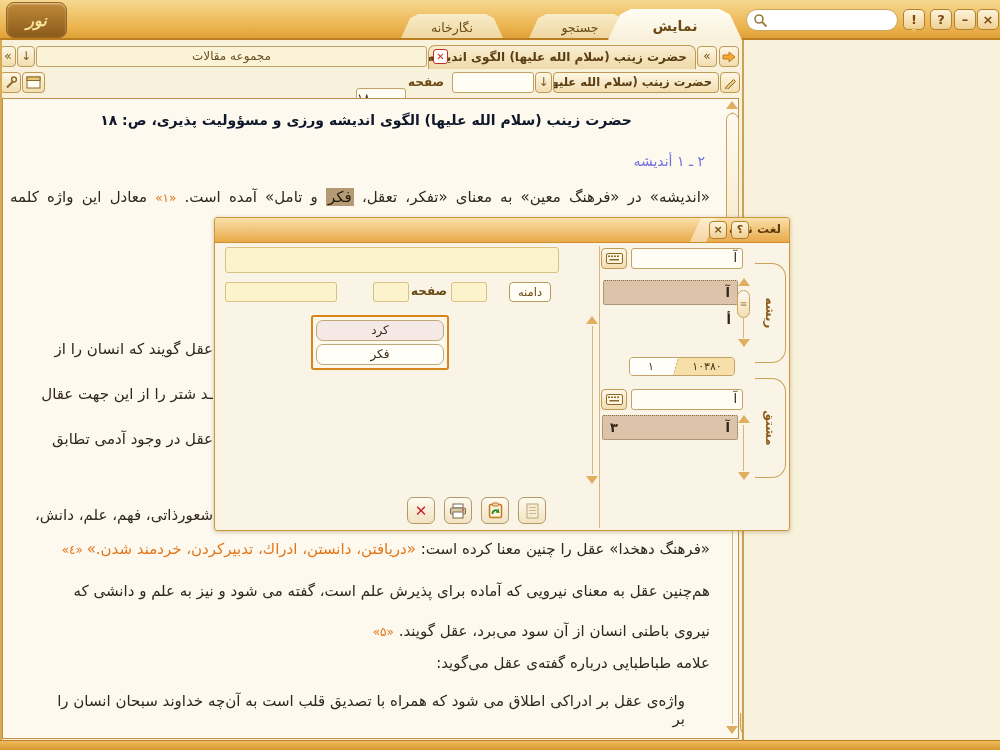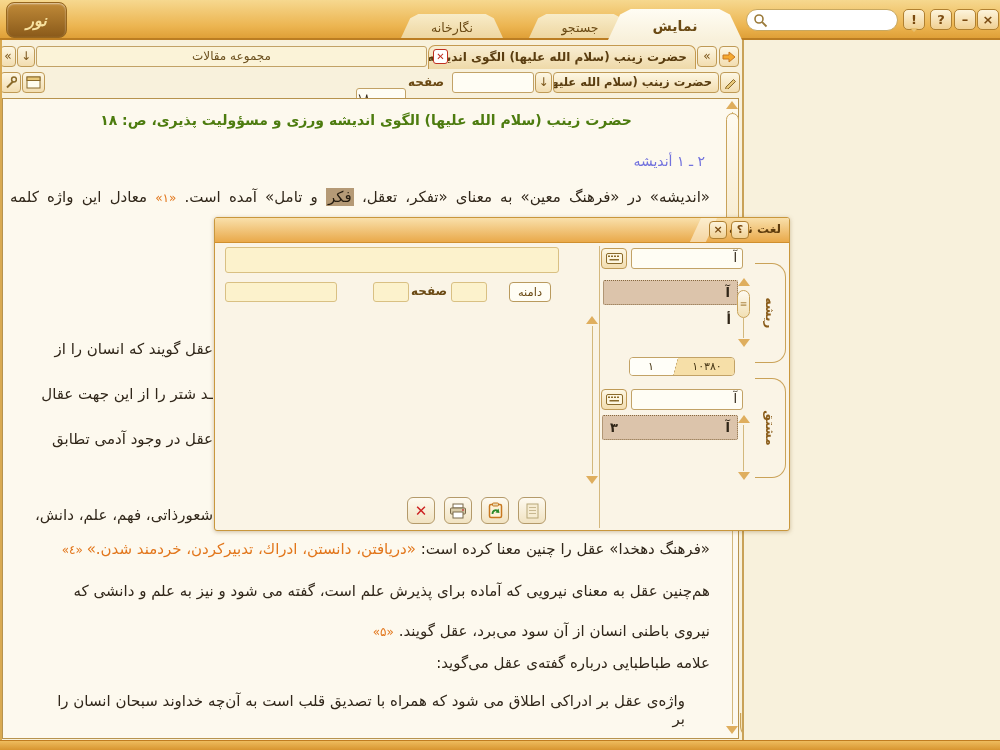--- a/index.html
+++ b/index.html
@@ -80,21 +80,21 @@
   .tri-up   { width:0; height:0; border-left:6px solid transparent; border-right:6px solid transparent;
               border-bottom:8px solid #dfae5e; position:absolute; }
   .tri-down { width:0; height:0; border-left:6px solid transparent; border-right:6px solid transparent;
               border-top:8px solid #dfae5e; position:absolute; }
   .vtrack { position:absolute; width:0; border-left:1px solid #d3b87c; }
   .capsule { position:absolute; border:1px solid #c9a35a; border-radius:7px;
     background:linear-gradient(180deg,#fefaf0,#f2e0b4); color:#b08b4a; font-size:9px;
     display:flex; align-items:center; justify-content:center; }
 
   #doc-title { position:absolute; left:30px; top:112px; width:672px; text-align:center;
-    direction:rtl; font-size:14px; font-weight:bold; color:#4d7c0f; }
+    direction:rtl; font-size:14px; font-weight:bold; color:#0f172a; }
   #doc-heading { position:absolute; left:400px; top:153px; width:305px; text-align:right;
     direction:rtl; font-size:14px; color:#7272dd; }
   .doc-line { direction:rtl; font-size:15px; color:#31271a; }
   #doc-line1 { position:absolute; left:10px; top:188px; width:700px;
     text-align:justify; text-align-last:justify; white-space:nowrap; }
   .hl { background:#b59a76; color:#231a0e; padding:0 2px; }
   .ref { color:#e2761b; font-size:12px; }
   .orange { color:#e2761b; }
   .fragment { position:absolute; left:8px; width:205px; direction:rtl; white-space:nowrap;
     overflow:hidden; font-size:15px; color:#31271a;margin-top:44px; }
@@ -311,20 +311,24 @@
   <div class="dlg-tb-btn" id="dlg-close">×</div>
   <div id="dlg-divider"></div>
 
   <div class="tan-field" id="dlg-wide-input"></div>
   <div id="dlg-domain-btn">دامنه</div>
   <div class="tan-field" id="dlg-small1"></div>
   <div id="dlg-page-label">صفحه</div>
   <div class="tan-field" id="dlg-small2"></div>
   <div class="tan-field" id="dlg-long"></div>
 
+  <div id="results-box">
+      <div class="result-row result-selected">کرد</div>
+      <div class="result-row">فکر</div>
+    </div>
   <div class="tri-up" style="left:371px; top:98px;"></div>
   <div class="vtrack" style="left:377px; top:108px; height:148px;"></div>
   <div class="tri-down" style="left:371px; top:258px;"></div>
 
   <div class="dlg-kb" id="kb1">
     <svg width="17" height="11" viewBox="0 0 17 11">
       <rect x="0.5" y="0.5" width="16" height="10" rx="1.5" fill="#fdf6e0" stroke="#8a6a2a"></rect>
       <g fill="#8a6a2a">
           <rect x="2" y="2.5" width="2" height="1.5"></rect>
           <rect x="5" y="2.5" width="2" height="1.5"></rect>

